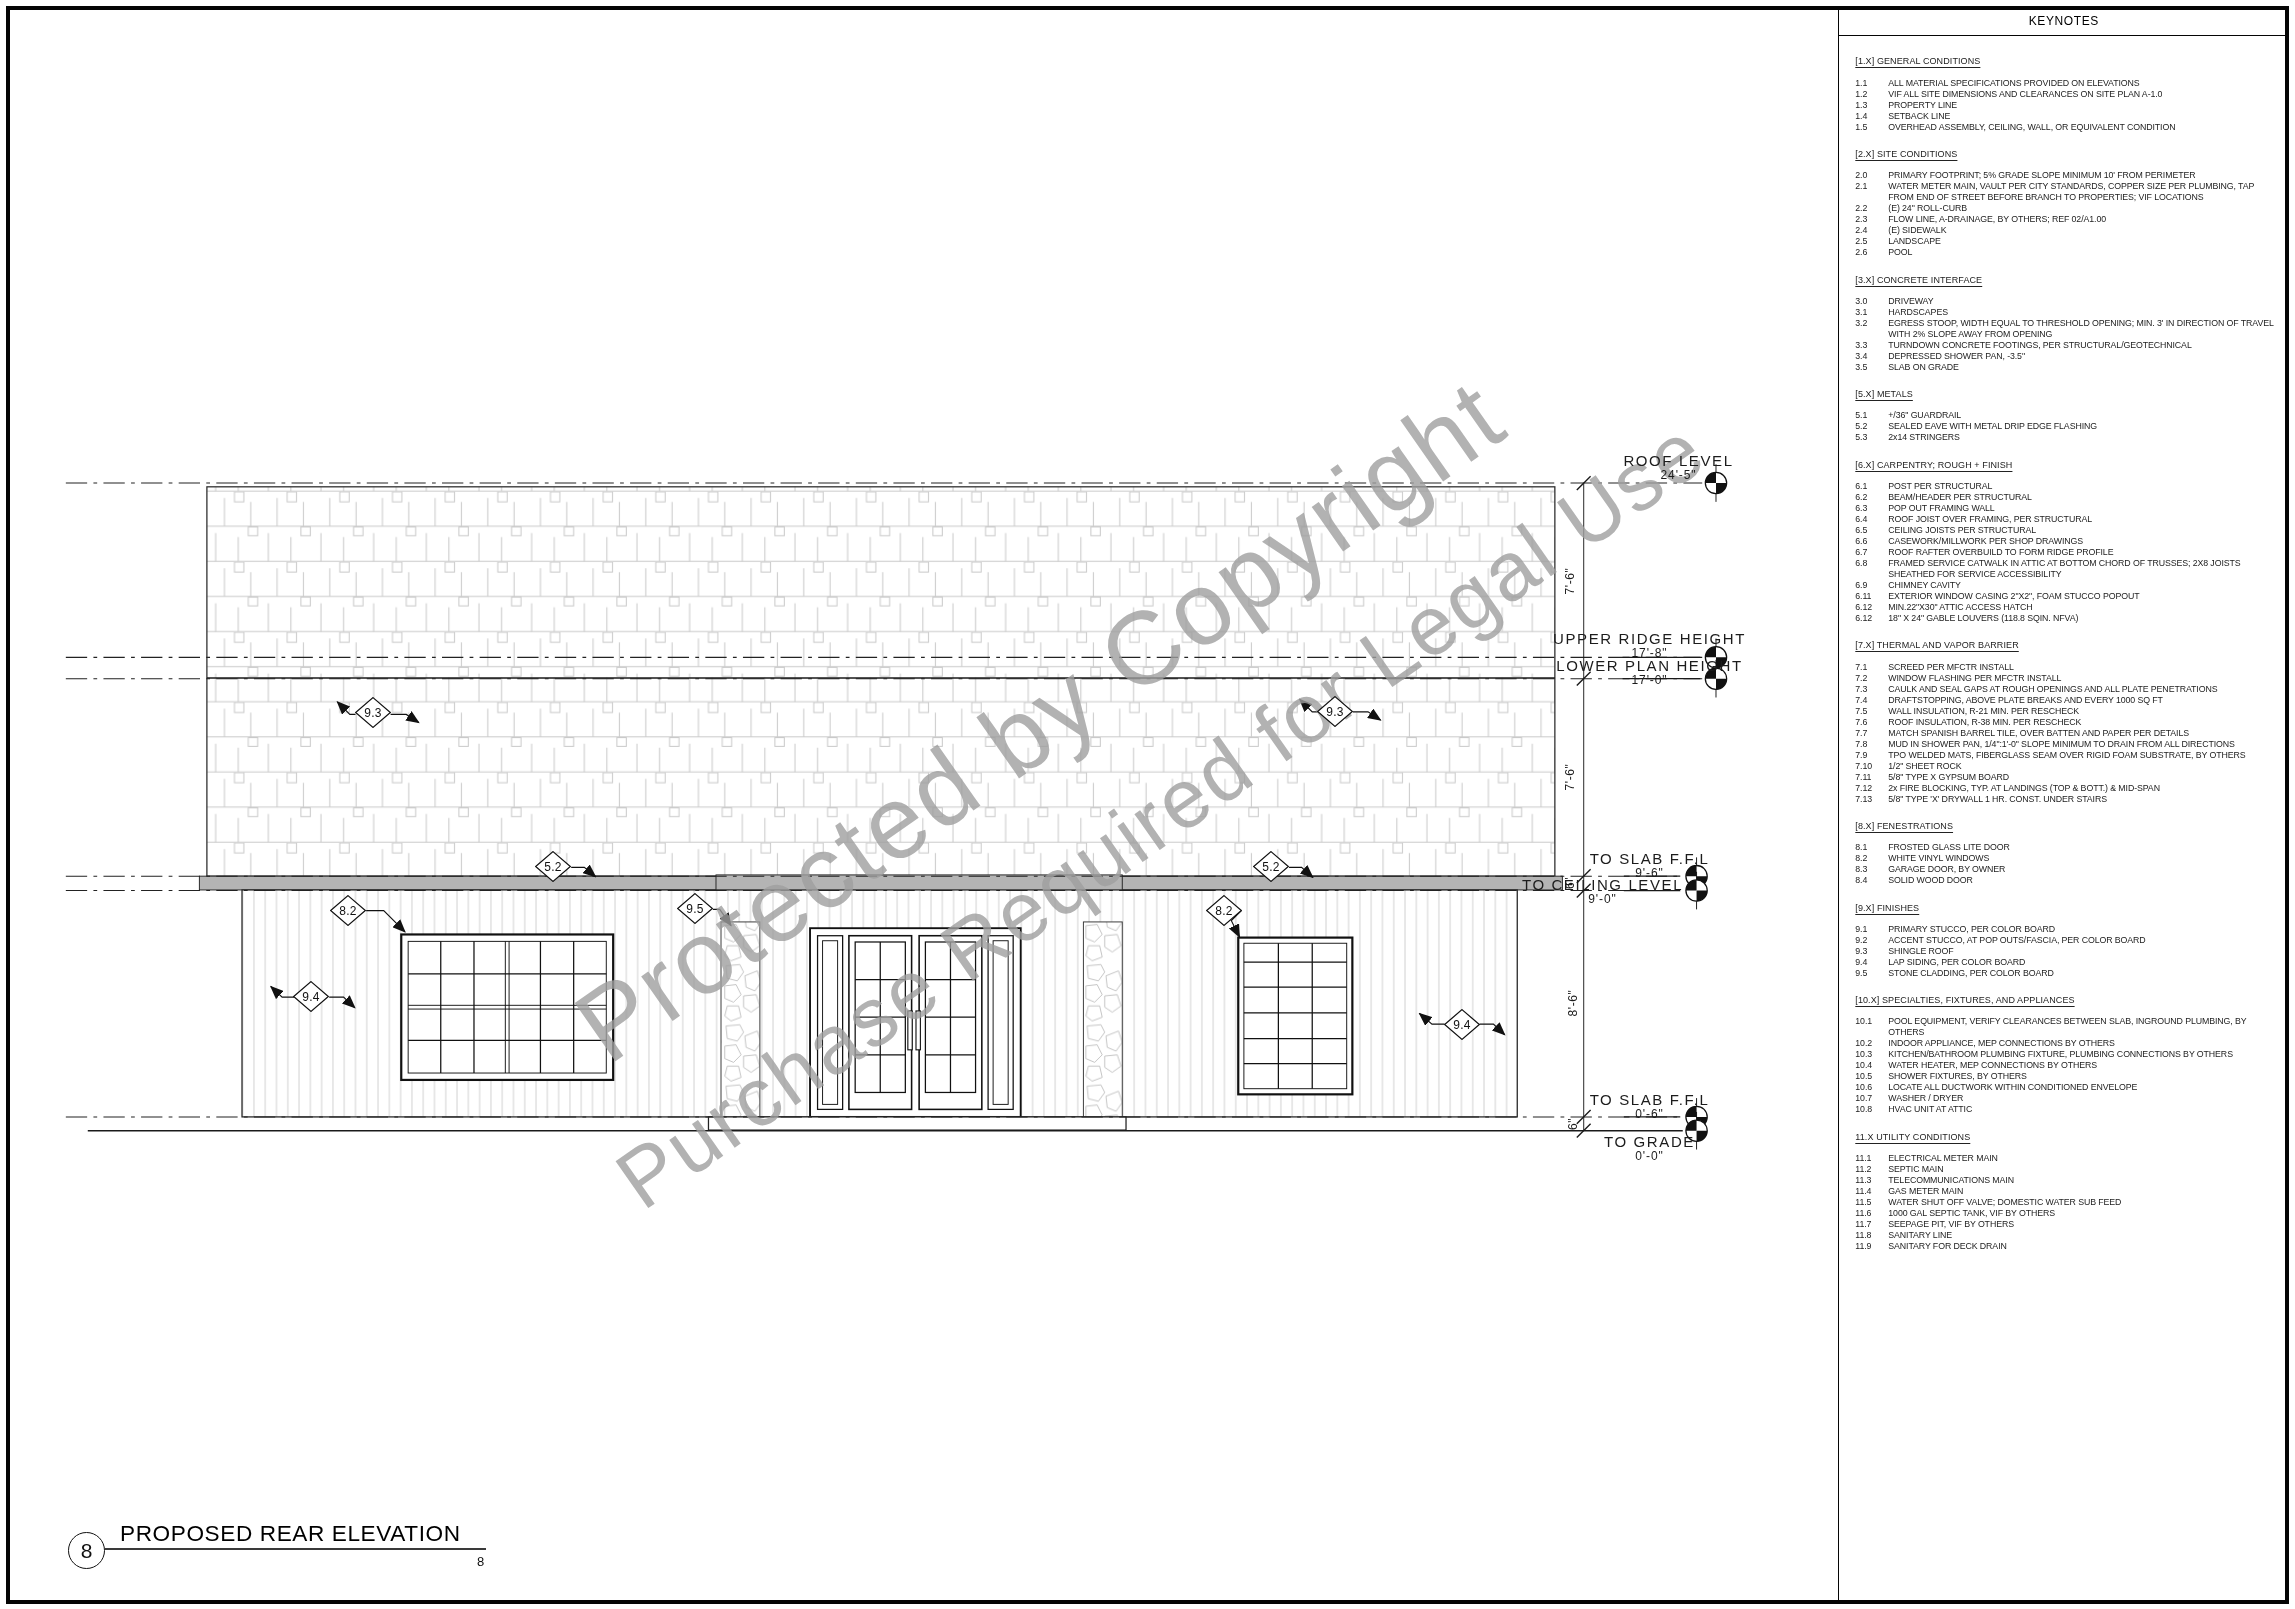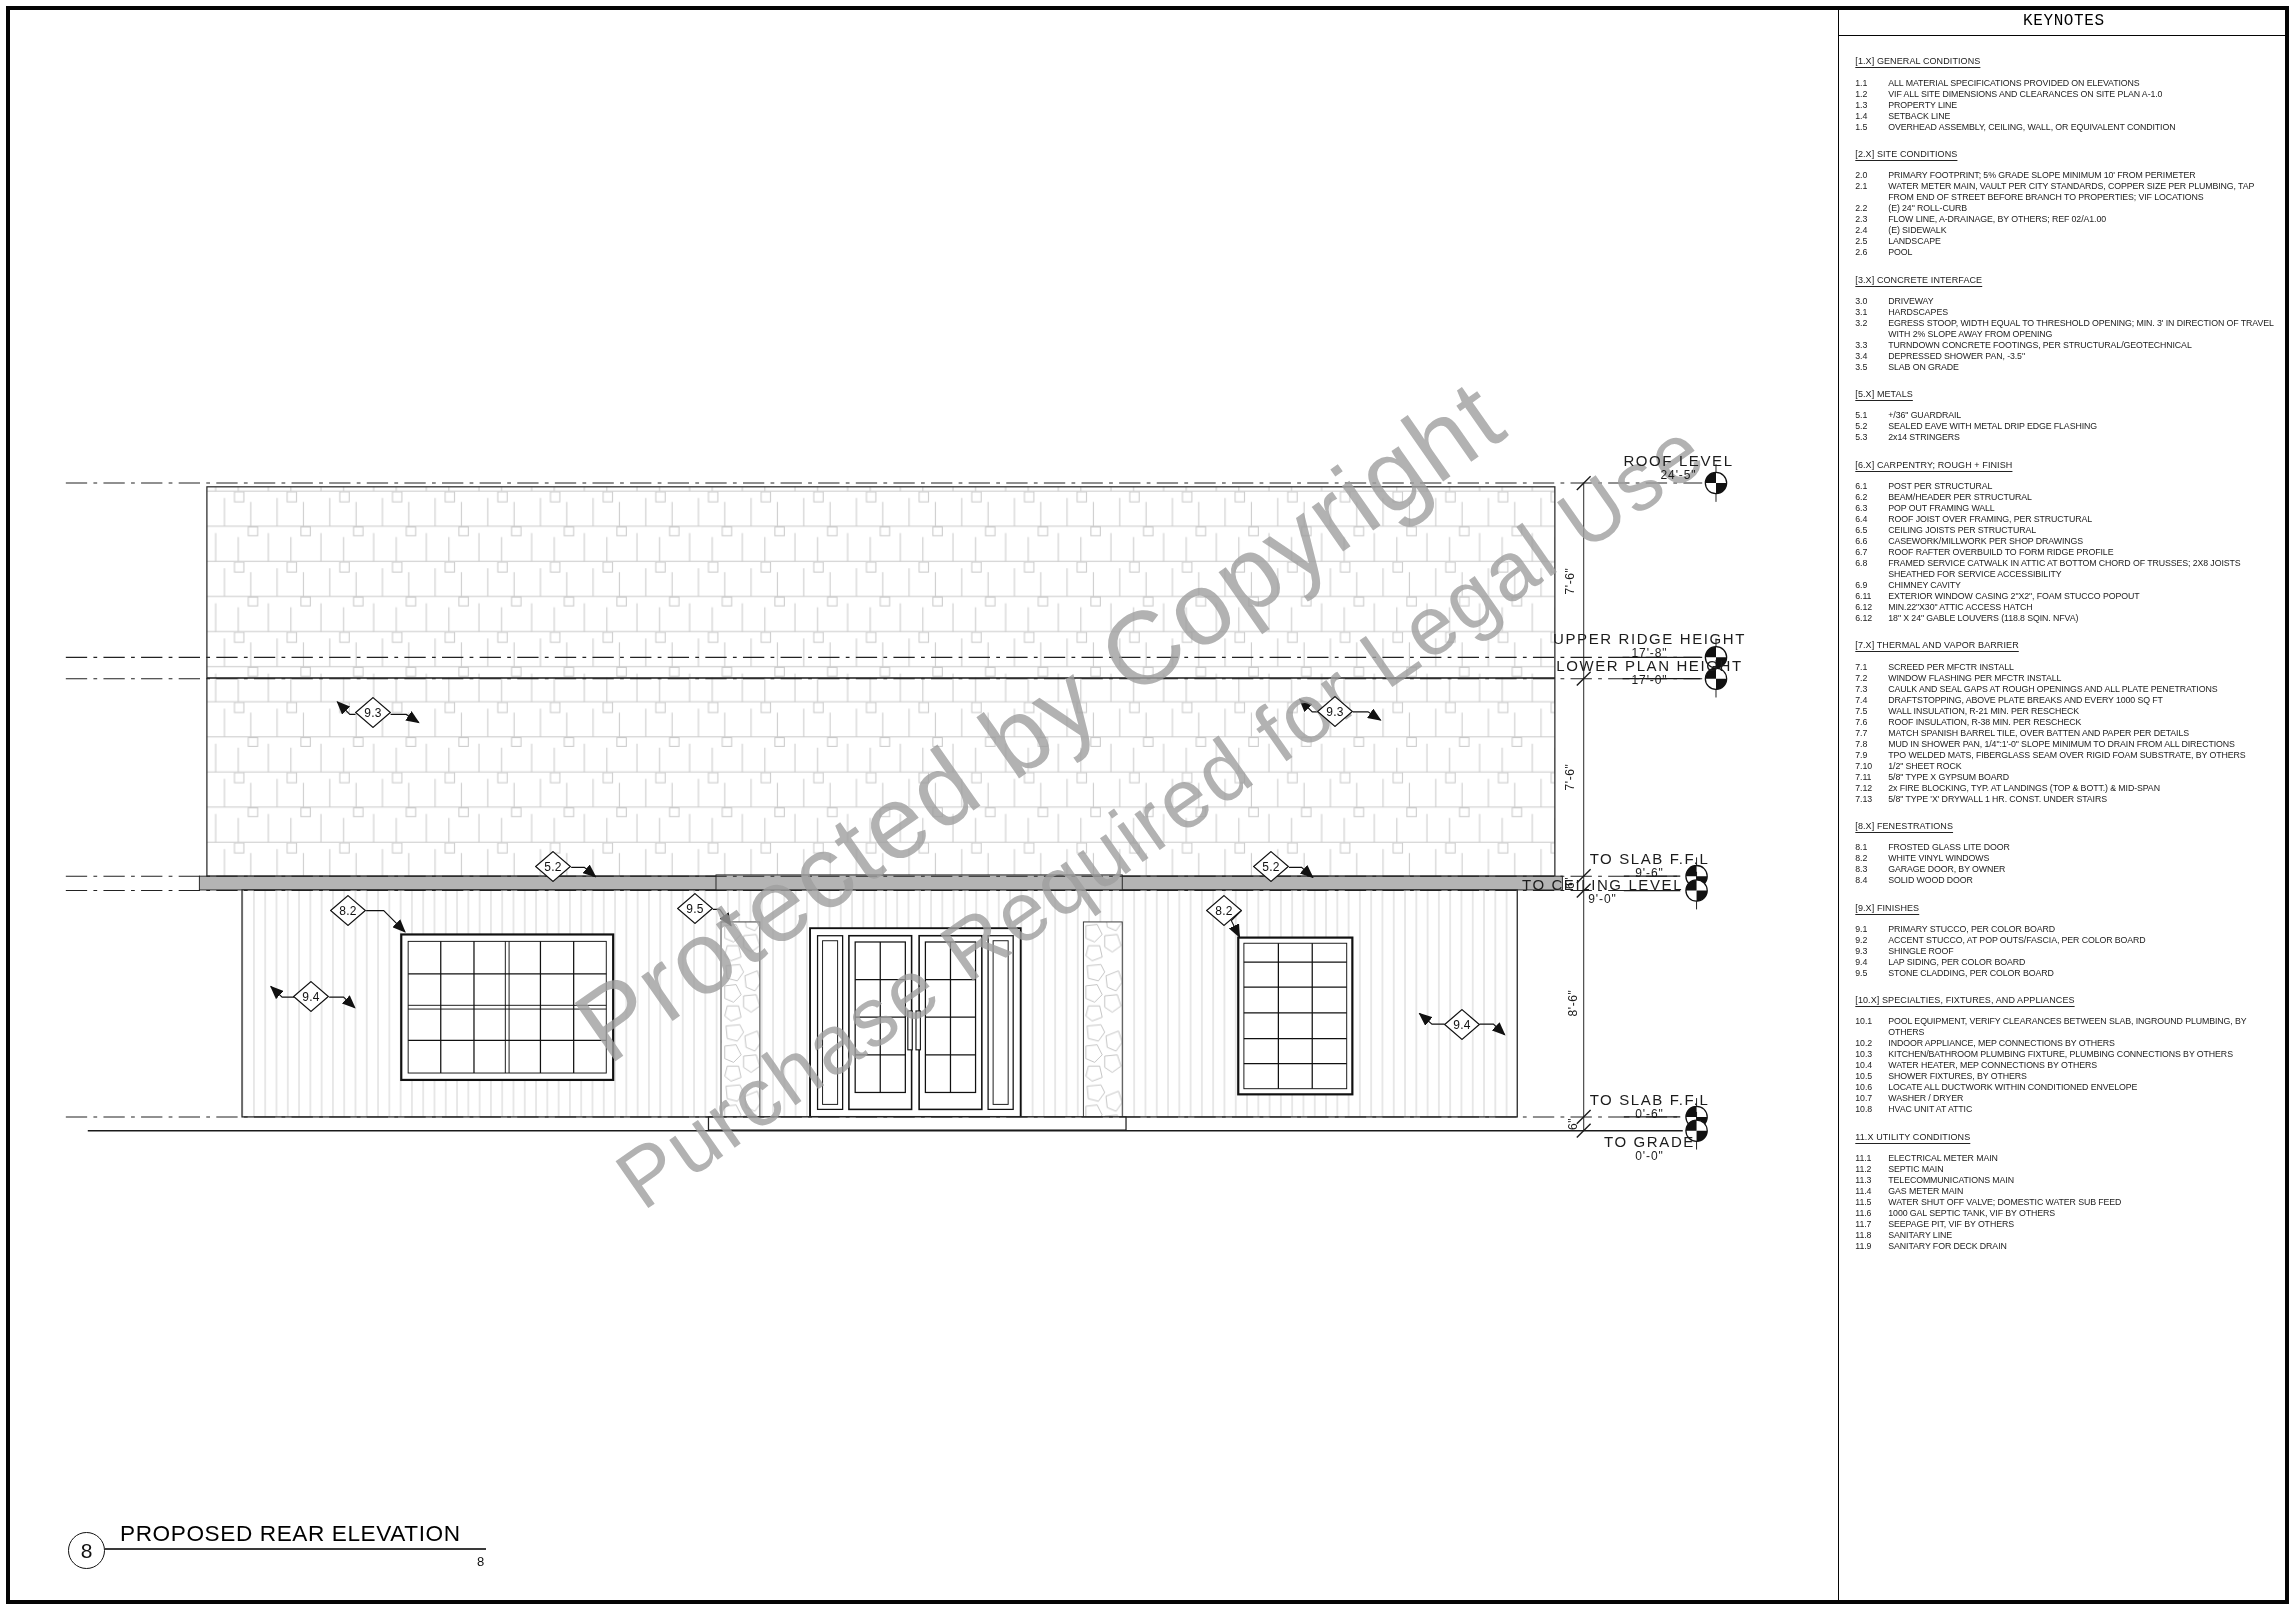--- a/index.html
+++ b/index.html
@@ -6,21 +6,21 @@
   #root {
     position:relative; width:2295px; height:1610px; background:#ffffff;
     font-family:"Liberation Sans", sans-serif; color:#1a1a1a; overflow:hidden;
   }
   .sheet-frame { position:absolute; inset:6.3px; border:4.4px solid #050505; pointer-events:none; }
 
   
   .kn-panel { position:absolute; left:1838px; top:6.3px; bottom:6.3px; right:6.3px;
     border-left:1.9px solid #050505; background:#fff; }
   .kn-title { height:29px; border-bottom:1.9px solid #050505; display:flex; align-items:center;
-    justify-content:center; font-size:16px; letter-spacing:0.6px; color:#000;font-family:Liberation Mono, monospace; }
+    justify-content:center; font-size:12px; letter-spacing:0.6px; color:#000; }
   .kn-list { padding:3.8px 10px 0 16.3px; }
   .kn-section { margin-top:16.3px; }
   .kn-heading { font-size:9px; letter-spacing:0.1px; text-decoration:underline;
     text-underline-offset:2.5px; margin-bottom:11.3px; color:#222; }
   .kn-item { display:flex; line-height:11px; font-size:8.8px; letter-spacing:-0.1px; color:#222; }
   .kn-num { flex:0 0 33px; }
   .kn-text { flex:1; padding-right:5px; }
 
   
   .lvl { position:absolute; width:201px; text-align:center; color:#1c1c1c; }

